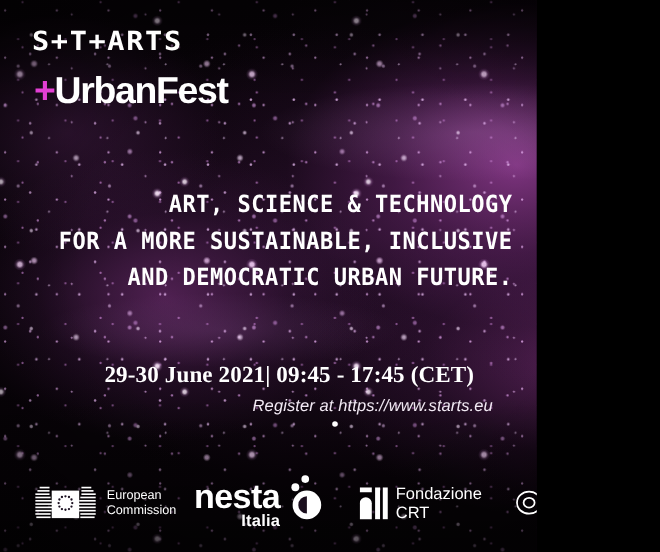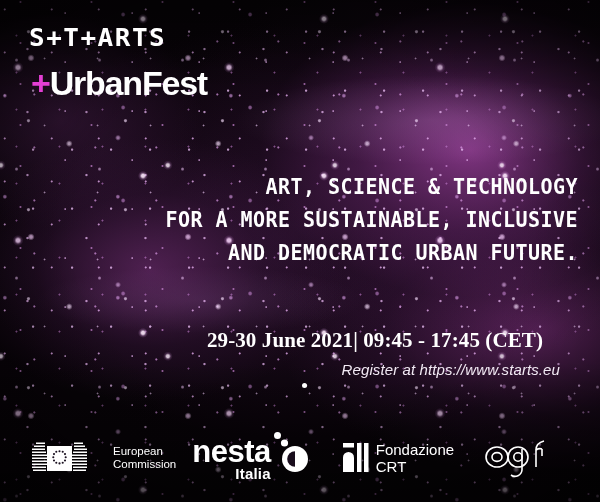--- a/index.html
+++ b/index.html
@@ -2,21 +2,21 @@
 <html><head>
 <meta charset="utf-8">
 <style>
   html, body {
     margin: 0;
     padding: 0;
     background: #000;
   }
   #poster {
     position: relative;
-    width: 600px;
+    width: 488px;
     height: 502px;
     overflow: hidden;
     background: #0a0409;
     font-family: "Liberation Sans", sans-serif;
     -webkit-font-smoothing: antialiased;
   }
 
   
   .bg-layer {
     position: absolute;
@@ -174,21 +174,20 @@
 
   
   .logo-ec { gap: 7px; }
   .ec-mark { display: block; }
   .ec-text {
     font-family: "Liberation Sans", sans-serif;
     font-size: 11.5px;
     line-height: 13.5px;
     color: #ffffff;
     white-space: nowrap;
-    margin-left: 16px;
   }
 
   
   .logo-nesta { margin-left: 16px; align-items: flex-start; justify-content: space-between; }
   .nesta-words { position: relative; }
   .nesta-name {
     font-family: "Liberation Sans", sans-serif;
     font-weight: bold;
     font-size: 31px;
     line-height: 30px;

